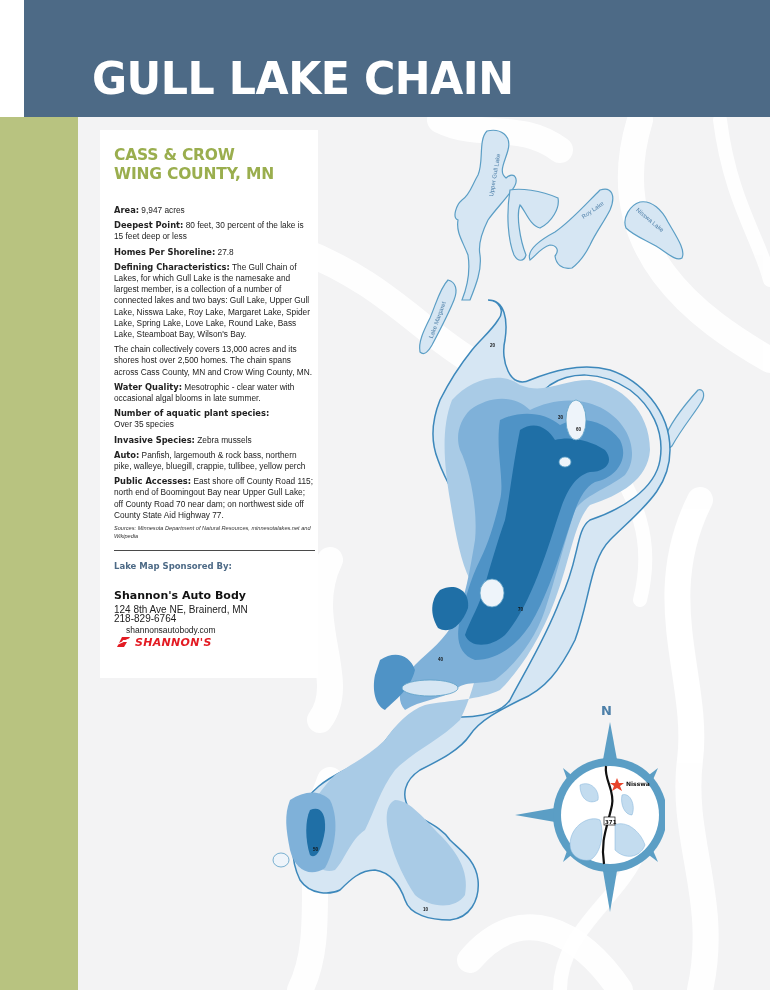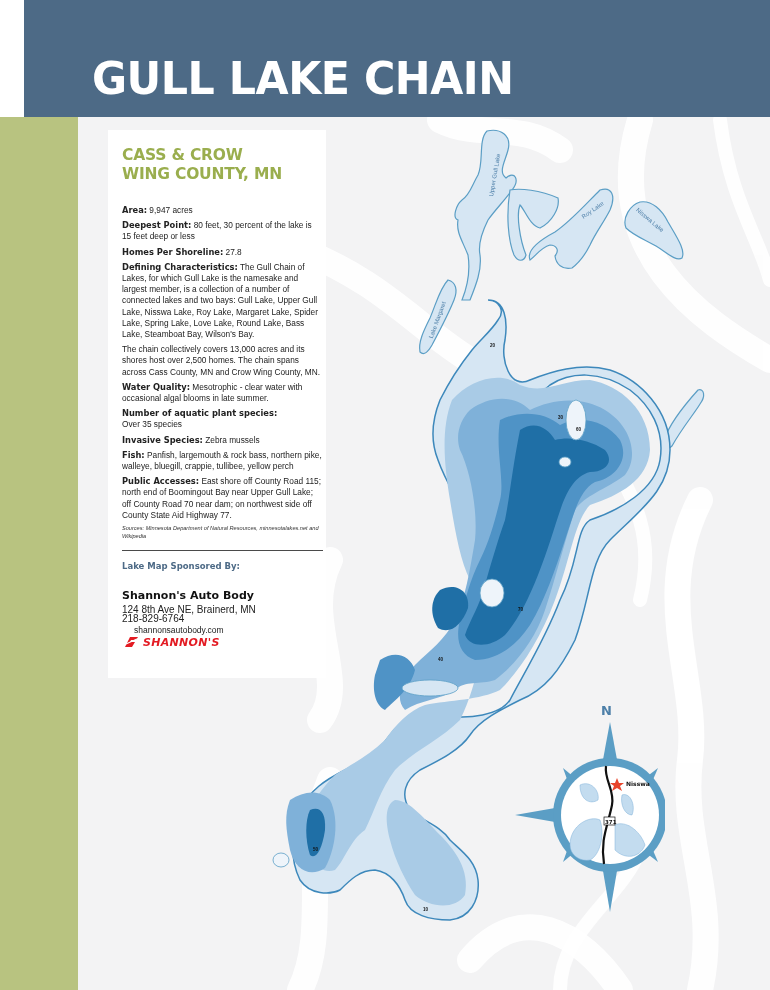--- a/index.html
+++ b/index.html
@@ -23,21 +23,21 @@
     background: #b8c380;
   }
 
   .map-area {
     position: absolute; left: 78px; top: 117px; width: 692px; height: 873px;
     background: #f3f3f4; overflow: hidden;
   }
   .map-area svg.bg { position: absolute; left: 0; top: 0; }
 
   .info-panel {
-    position: absolute; left: 108px; top: 130px; width: 218px; height: 548px;
+    position: absolute; left: 100px; top: 130px; width: 218px; height: 548px;
     background: #ffffff; padding: 16px 0 0 14px;
   }
   .county-title {
     font-family: "DejaVu Sans", sans-serif; font-weight: bold;
     font-size: 15.5px; line-height: 19px; color: #9aae4e;
     letter-spacing: -0.2px; margin-bottom: 21px;
   }
   .info-block { font-size: 8.3px; line-height: 11.2px; color: #222; margin-bottom: 4px; width: 200px; }
   .info-block b { font-family: "DejaVu Sans", sans-serif; font-weight: bold; font-size: 8.3px; }
   .sources { font-size: 5.6px; line-height: 7.5px; font-style: italic; color: #333; margin-top: 3px; width: 200px; }
@@ -153,21 +153,21 @@
   </div>
 
   <div class="info-block"><b>Area:</b><span> 9,947 acres</span></div>
   <div class="info-block"><b>Deepest Point:</b><span> 80 feet, 30 percent of the lake is 15 feet deep or less</span></div>
   <div class="info-block"><b>Homes Per Shoreline:</b><span> 27.8</span></div>
   <div class="info-block"><b>Defining Characteristics:</b><span> The Gull Chain of Lakes, for which Gull Lake is the namesake and largest member, is a collection of a number of connected lakes and two bays: Gull Lake, Upper Gull Lake, Nisswa Lake, Roy Lake, Margaret Lake, Spider Lake, Spring Lake, Love Lake, Round Lake, Bass Lake, Steamboat Bay, Wilson's Bay.</span></div>
   <div class="info-block"><span>The chain collectively covers 13,000 acres and its shores host over 2,500 homes. The chain spans across Cass County, MN and Crow Wing County, MN.</span></div>
   <div class="info-block"><b>Water Quality:</b><span> Mesotrophic - clear water with occasional algal blooms in late summer.</span></div>
   <div class="info-block"><b style="display:block">Number of aquatic plant species:</b><span>Over 35 species</span></div>
   <div class="info-block"><b>Invasive Species:</b><span> Zebra mussels</span></div>
-  <div class="info-block"><b>Fish:</b><span> Panfish, largemouth &amp; rock bass, northern pike, walleye, bluegill, crappie, tullibee, yellow perch</span></div>
+  <div class="info-block"><b>Auto:</b><span> Panfish, largemouth &amp; rock bass, northern pike, walleye, bluegill, crappie, tullibee, yellow perch</span></div>
   <div class="info-block"><b>Public Accesses:</b><span> East shore off County Road 115; north end of Boomingout Bay near Upper Gull Lake; off County Road 70 near dam; on northwest side off County State Aid Highway 77.</span></div>
 
   <div class="sources">Sources: Minnesota Department of Natural Resources, minnesotalakes.net and Wikipedia</div>
   <div class="divider"></div>
 
   <div class="sponsor-heading">Lake Map Sponsored By:</div>
   <div class="sponsor-name">Shannon's Auto Body</div>
   <div class="sponsor-line">124 8th Ave NE, Brainerd, MN</div>
   <div class="sponsor-line" style="margin-top:1px">218-829-6764</div>
   <div class="sponsor-url">shannonsautobody.com</div>

